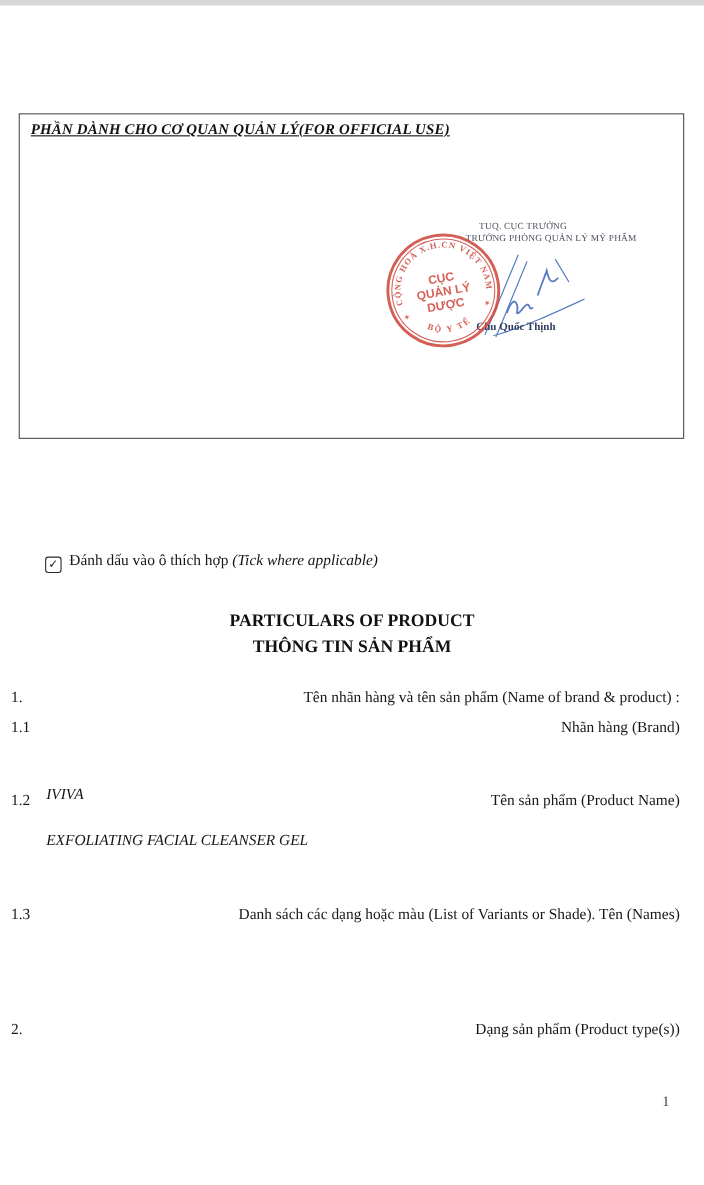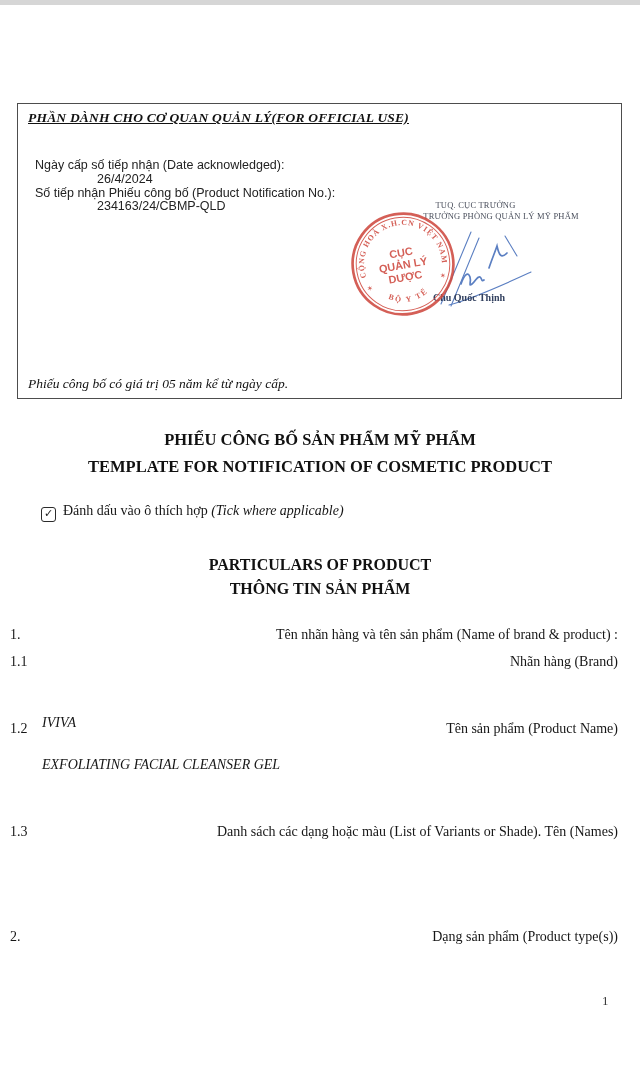--- a/index.html
+++ b/index.html
@@ -58,26 +58,20 @@
 </style>
 </head>
 <body>
 
 <div class="page">
   <div class="topbar"></div>
 
   <div class="official-box">
     <div class="box-header">PHẦN DÀNH CHO CƠ QUAN QUẢN LÝ(FOR OFFICIAL USE)</div>
 
-    <div class="admin-lines">
-      <div>Ngày cấp số tiếp nhận (Date acknowledged):</div>
-      <div class="admin-value">26/4/2024</div>
-      <div>Số tiếp nhận Phiếu công bố (Product Notification No.):</div>
-      <div class="admin-value">234163/24/CBMP-QLD</div>
-    </div>
 
     <div class="sig-title1">TUQ. CỤC TRƯỞNG</div>
     <div class="sig-title2">TRƯỞNG PHÒNG QUẢN LÝ MỸ PHẨM</div>
 
     <svg class="sig-ink" viewBox="0 0 145 90" fill="none">
       <g stroke="#5b7fc2" stroke-linecap="round" fill="none">
         <path d="M28,82 L58,10" stroke-width="1.1"></path>
         <path d="M38,84 L66,16" stroke-width="1.1"></path>
         <path d="M36,83 C62,76 92,62 118,50" stroke-width="1.1"></path>
         <path d="M48,62 c3,-9 7,-13 9,-7 c1.5,5 -2,10 2,7 c4,-3 5,-8 8,-7 c2,1 1,5 4,3" stroke-width="1.7"></path>
@@ -105,27 +99,22 @@
         <text x="18" y="82" font-size="8">✶</text>
         <text x="96" y="82" font-size="8">✶</text>
         <g text-anchor="middle" font-weight="bold" font-size="11.5" font-family="Liberation Sans, DejaVu Sans, sans-serif">
           <text x="60" y="52">CỤC</text>
           <text x="60" y="65">QUẢN LÝ</text>
           <text x="60" y="78">DƯỢC</text>
         </g>
       </g>
     </svg>
 
-    <div class="validity-note">Phiếu công bố có giá trị 05 năm kể từ ngày cấp.</div>
   </div>
 
-  <div class="main-title">
-    <div>PHIẾU CÔNG BỐ SẢN PHẨM MỸ PHẨM</div>
-    <div>TEMPLATE FOR NOTIFICATION OF COSMETIC PRODUCT</div>
-  </div>
 
   <div class="tick-row">
     <span class="checkbox">✓</span><span>Đánh dấu vào ô thích hợp </span><span class="it">(Tick where applicable)</span>
   </div>
 
   <div class="section-title">
     <div>PARTICULARS OF PRODUCT</div>
     <div>THÔNG TIN SẢN PHẨM</div>
   </div>
 

